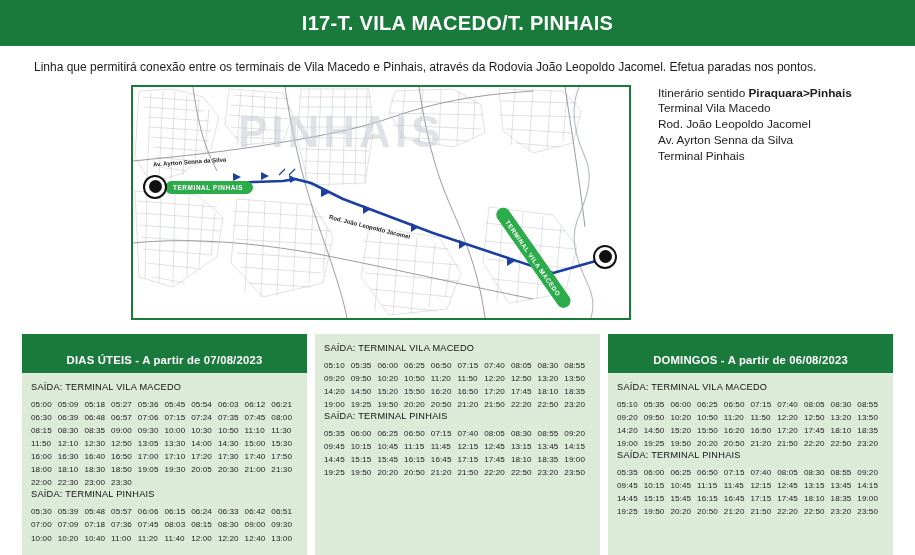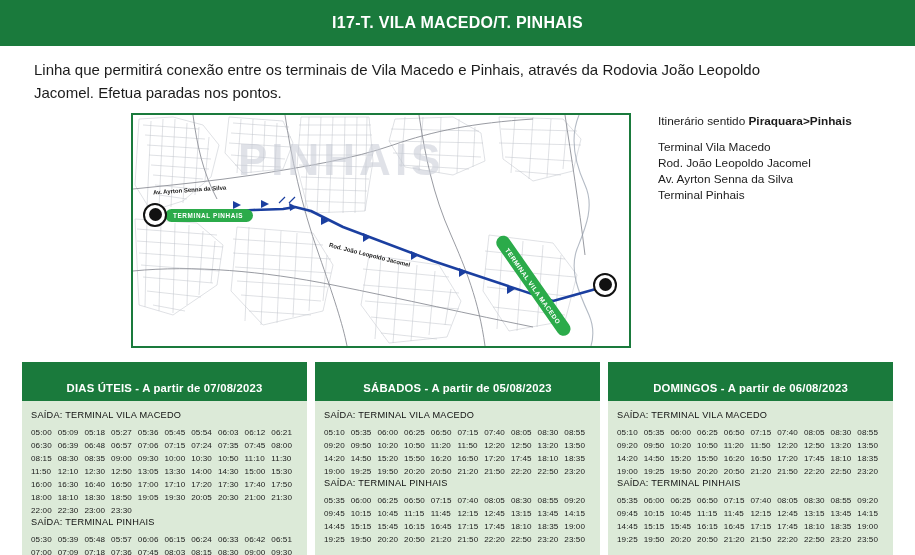--- a/index.html
+++ b/index.html
@@ -11,31 +11,31 @@
   }
 
   
   .header-bar {
     width: 915px; height: 46px;
     background: #1a7a3c;
     display: flex; align-items: center; justify-content: center;
   }
   .header-title {
     color: #ffffff;
-    font-size: 16px;
+    font-size: 20px;
     font-weight: bold;
     letter-spacing: 0.3px;
     white-space: nowrap;
   }
 
   
   .description {
     margin: 12px 0 0 34px;
     width: 790px;
-    font-size: 15px;
+    font-size: 12px;
     color: #1c1c1c;
     line-height: 1.55;
   }
 
   
   .mid {
     display: flex;
     margin-top: 8px;
     padding-left: 131px;
   }
@@ -108,21 +108,21 @@
   .street-senna { left: 20px; top: 72px; transform: rotate(-4deg); }
   .street-jacomel { left: 195px; top: 137px; transform: rotate(14deg); }
 
   
   .itinerary {
     margin-left: 27px;
     padding-top: 1px;
     font-size: 11.8px;
     color: #1c1c1c;
   }
-  .itin-head { margin-bottom: 11px; }
+  .itin-head { }
   .itin-head b { font-weight: bold; }
   .itin-list { line-height: 1.37; }
 
   
   .tables {
     display: flex;
     gap: 8px;
     margin-top: 14px;
     padding: 0 22px;
   }
@@ -391,21 +391,20 @@
           <span>11:40</span>
           <span>12:00</span>
           <span>12:20</span>
           <span>12:40</span>
           <span>13:00</span>
         </div>
     </div>
   </div>
 
   <div class="sched">
-    <div class="sched-head">SÁBADOS - A partir de 05/08/2023</div>
     <div class="sched-body">
       <div class="sched-sub">SAÍDA: TERMINAL VILA MACEDO</div>
       <div class="times">
           <span>05:10</span>
           <span>05:35</span>
           <span>06:00</span>
           <span>06:25</span>
           <span>06:50</span>
           <span>07:15</span>
           <span>07:40</span>

